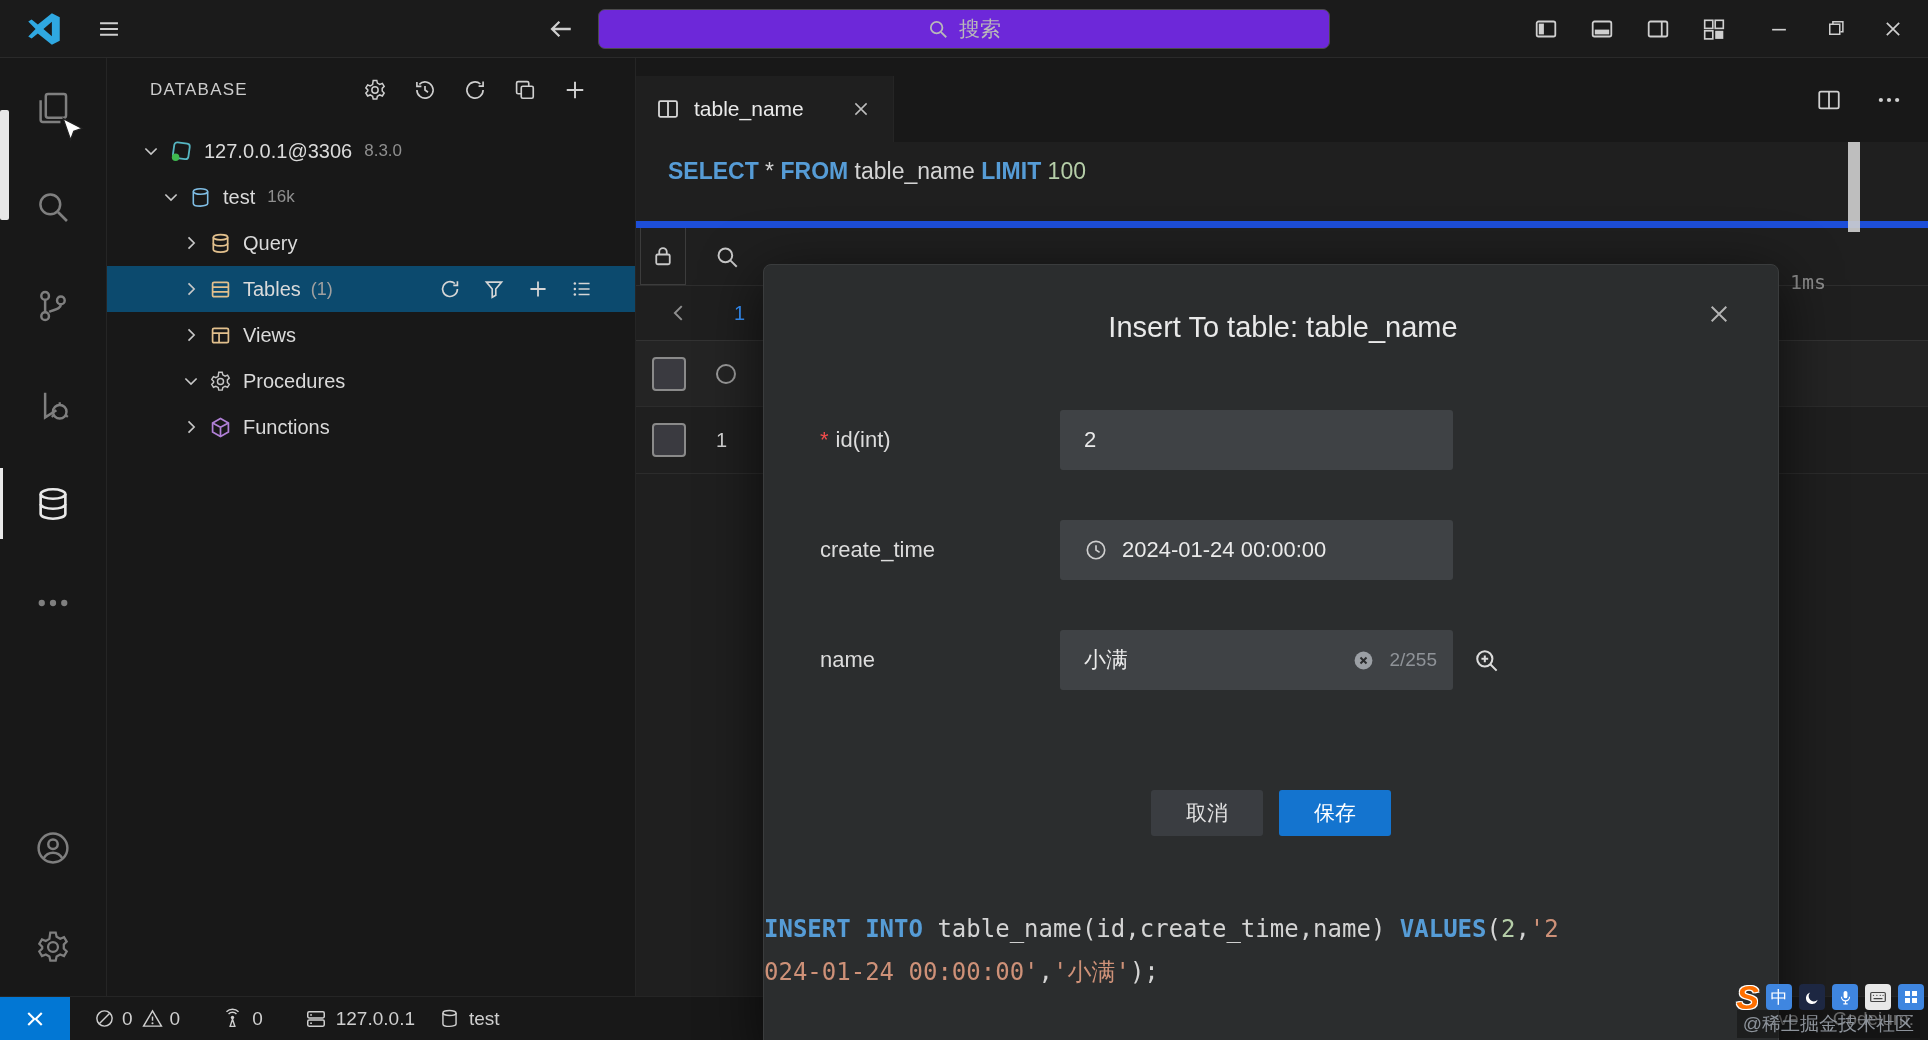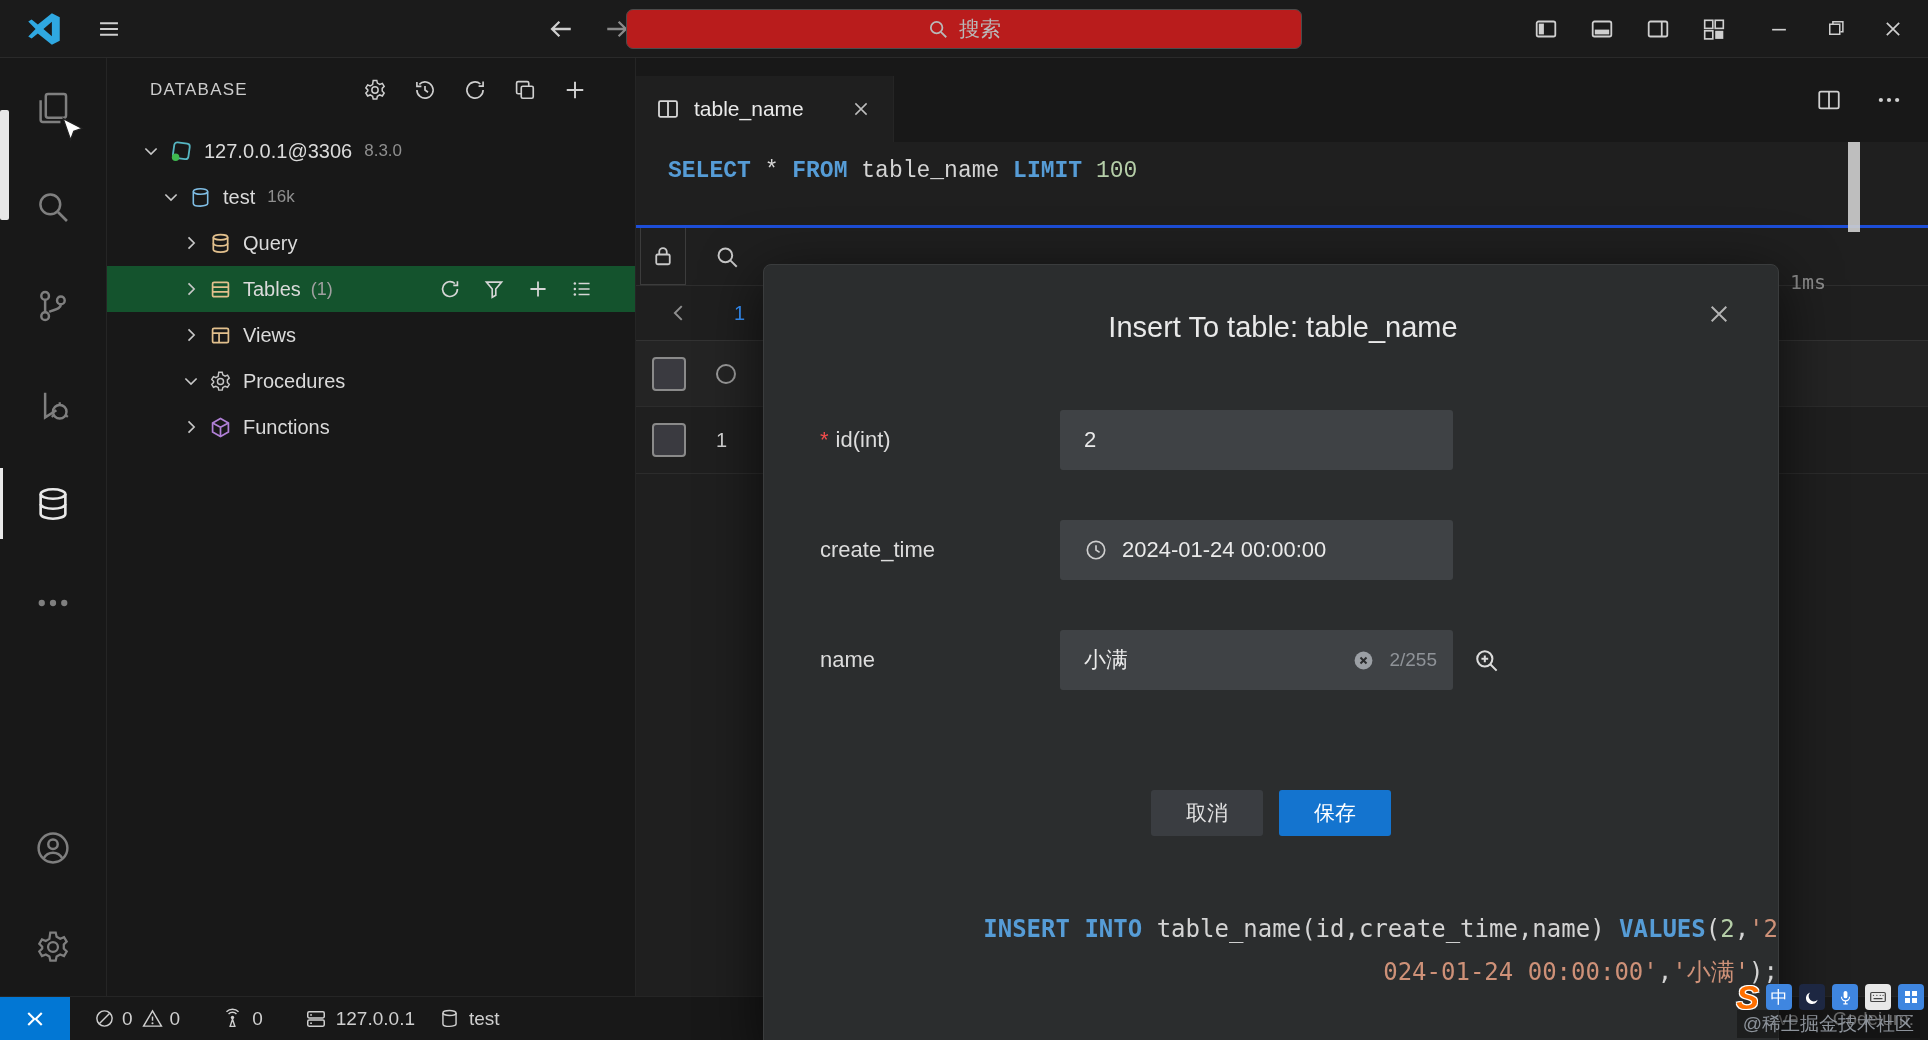--- a/index.html
+++ b/index.html
@@ -12,21 +12,21 @@
   svg { display:block; }
 
   
   .titlebar { position:relative; height:58px; background:#1b1b1b; border-bottom:1px solid #2a2a2a; display:flex; align-items:center; }
   .tb-logo { margin-left:26px; width:36px; height:36px; }
   .tb-hamburger { margin-left:34px; color:#d0d0d0; }
   .nav-arrows { position:absolute; left:548px; top:0; height:100%; display:flex; align-items:center; gap:30px; }
   .nav-back { color:#cfcfcf; } .nav-fwd { color:#8a8a8a; }
   .cmd-center {
     position:absolute; left:50%; top:9px; transform:translateX(-50%);
-    width:676px; height:40px; background:#b91c1c; border:1px solid #4b4b4b; border-radius:7px;
+    width:732px; height:40px; background:#6d28d9; border:1px solid #4b4b4b; border-radius:7px;
     display:flex; align-items:center; justify-content:center; gap:10px; color:#b9b9b9; font-size:21px;
   }
   .tb-right { margin-left:auto; display:flex; align-items:center; }
   .layout-icons { display:flex; gap:32px; margin-right:38px; color:#cfcfcf; }
   .win-btns { display:flex; gap:28px; margin-right:20px; color:#cfcfcf; }
   .win-btns .ic { padding:4px; }
 
   
   .main { position:absolute; top:58px; bottom:44px; left:0; right:0; display:flex; }
 
@@ -41,37 +41,37 @@
 
   
   .sidebar { width:529px; background:#181818; border-right:1px solid #252525; display:flex; flex-direction:column; }
   .sb-header { height:64px; display:flex; align-items:center; padding-left:43px; }
   .sb-title { font-size:17px; letter-spacing:1.2px; color:#cccccc; }
   .sb-actions { margin-left:auto; display:flex; gap:26px; margin-right:48px; color:#cfcfcf; }
   .tree { margin-top:6px; }
   .row { height:46px; display:flex; align-items:center; font-size:20px; color:#dadada; }
   .row.lvl0 { padding-left:34px; } .row.lvl1 { padding-left:54px; }
   .row.lvl2 { padding-left:74px; } .row.lvl3 { padding-left:128px; }
-  .row.selected { background:#14532d; }
+  .row.selected { background:#0c4a6e; }
   .chev { width:22px; color:#c8c8c8; display:flex; }
   .ticon { margin:0 11px 0 6px; display:flex; }
   .meta { color:#8f8f8f; font-size:17px; margin-left:12px; }
   .badge { color:#a0a0a0; font-size:18px; margin-left:10px; }
   .row-actions { margin-left:auto; margin-right:42px; display:flex; gap:22px; color:#d6d6d6; }
   .c-conn { color:#56b6c2; } .c-db { color:#7fbde4; } .c-yellow { color:#e2c08d; }
   .c-gear { color:#c5c5c5; } .c-purple { color:#b180d7; }
 
   
   .editor { flex:1; position:relative; background:#1f1f1f; display:flex; flex-direction:column; }
   .tabbar { height:84px; background:#181818; display:flex; align-items:flex-end; position:relative; }
   .tab { height:66px; min-width:258px; background:#1f1f1f; border-right:1px solid #252525; display:flex; align-items:center; padding:0 20px; gap:14px; color:#eaeaea; font-size:21px; }
   .tab-close { margin-left:auto; color:#bdbdbd; padding:2px; }
   .tabbar-actions { position:absolute; right:26px; top:0; height:100%; display:flex; align-items:center; gap:34px; color:#d0d0d0; }
   .editor-body { flex:1; position:relative; }
-  .code-area { height:86px; padding:16px 0 0 32px; border-bottom:3px solid #1d4ed8; font-family:Liberation Mono, monospace; font-size:23px; white-space:pre; }
+  .code-area { height:86px; padding:16px 0 0 32px; border-bottom:7px solid #1d4ed8; font-family:Liberation Sans, sans-serif; font-size:23px; white-space:pre; }
   .tk { white-space:pre; }
   .kw { color:#569cd6; font-weight:600; }
   .num { color:#b5cea8; }
   .str { color:#ce9178; }
   .plain { color:#d4d4d4; }
   .results-toolbar { height:58px; display:flex; align-items:center; border-bottom:1px solid #2e2e2e; }
   .lock-box { width:46px; height:57px; border:1px solid #3c3c3c; border-top:none; margin-left:4px; display:flex; align-items:center; justify-content:center; color:#c8c8c8; }
   .rt-search { margin-left:28px; color:#c8c8c8; }
   .pagination { height:54px; display:flex; align-items:center; padding-left:32px; gap:44px; font-size:20px; }
   .pg-prev { color:#8f8f8f; display:flex; }
@@ -93,21 +93,21 @@
   .req { color:#f14c4c; font-size:22px; }
   .f-input { width:393px; height:60px; background:#3f4245; border-radius:3px; display:flex; align-items:center; padding:0 16px 0 24px; font-size:22px; color:#eaeaea; gap:14px; }
   .f-suffix { margin-left:auto; display:flex; align-items:center; gap:14px; }
   .counter { color:#8f9398; font-size:19px;text-align:right; }
   .zoom-btn { margin-left:20px; color:#dcdcdc; }
   .f-icon { color:#cfcfcf; display:flex; }
   .dlg-btns { display:flex; justify-content:center; gap:16px; margin-top:100px; }
   .btn { height:46px; min-width:112px; display:flex; align-items:center; justify-content:center; font-size:21px; border-radius:3px; cursor:default; }
   .btn.cancel { background:#3a3d41; color:#e3e3e3; }
   .btn.save { background:#1474cf; color:#ffffff; }
-  .dlg-sql { margin-top:72px; text-align:right; font-family:"DejaVu Sans Mono",monospace; font-size:24px; line-height:43px; }
+  .dlg-sql { margin-top:72px; text-align:left; font-family:"DejaVu Sans Mono",monospace; font-size:24px; line-height:43px; }
 
   
   .statusbar { position:absolute; left:0; right:0; bottom:0; height:44px; background:#181818; border-top:1px solid #252525; display:flex; align-items:center; font-size:19px; color:#cfcfcf; }
   .sb-remote { width:70px; height:100%; background:#0277d4; color:#fff; display:flex; align-items:center; justify-content:center; }
   .sb-item { display:flex; align-items:center; gap:9px; margin-left:24px; }
   .sb-item .pair { display:flex; align-items:center; gap:7px; }
   .sb-right { margin-left:auto; display:flex; align-items:center; gap:34px; margin-right:14px; }
   .sb-golive { display:flex; align-items:center; gap:9px; }
 
   

